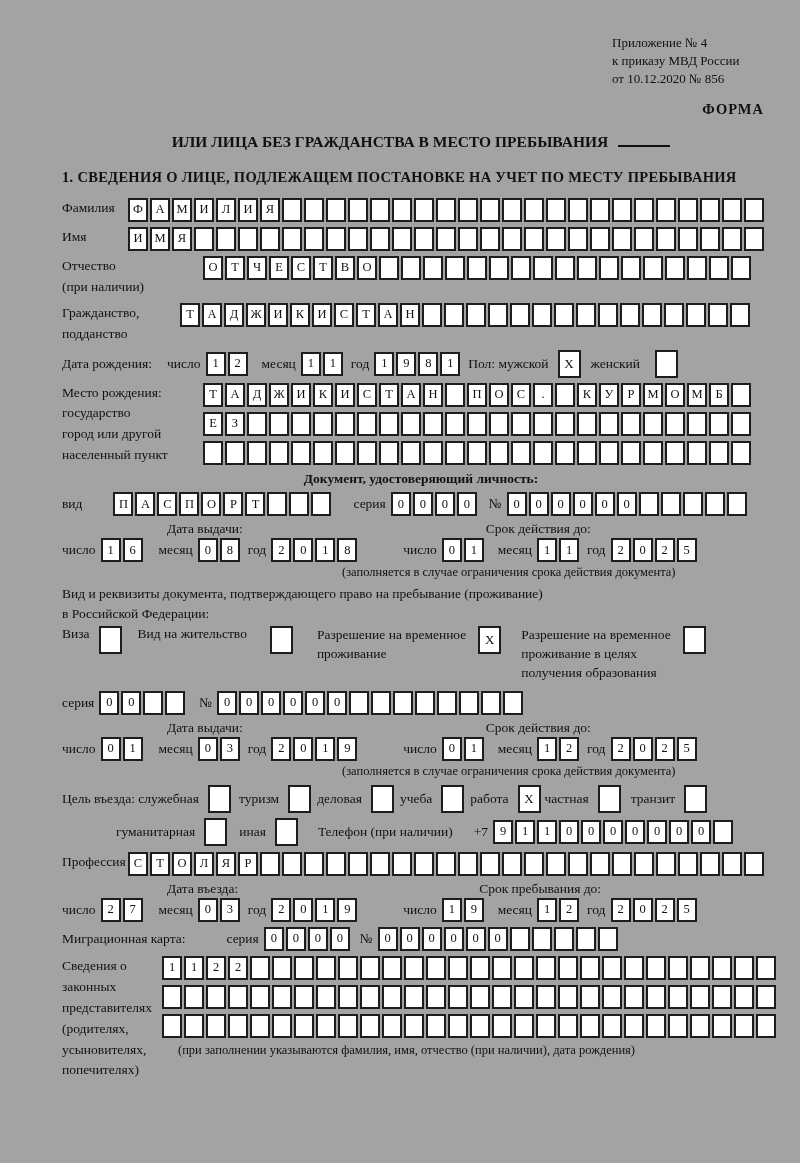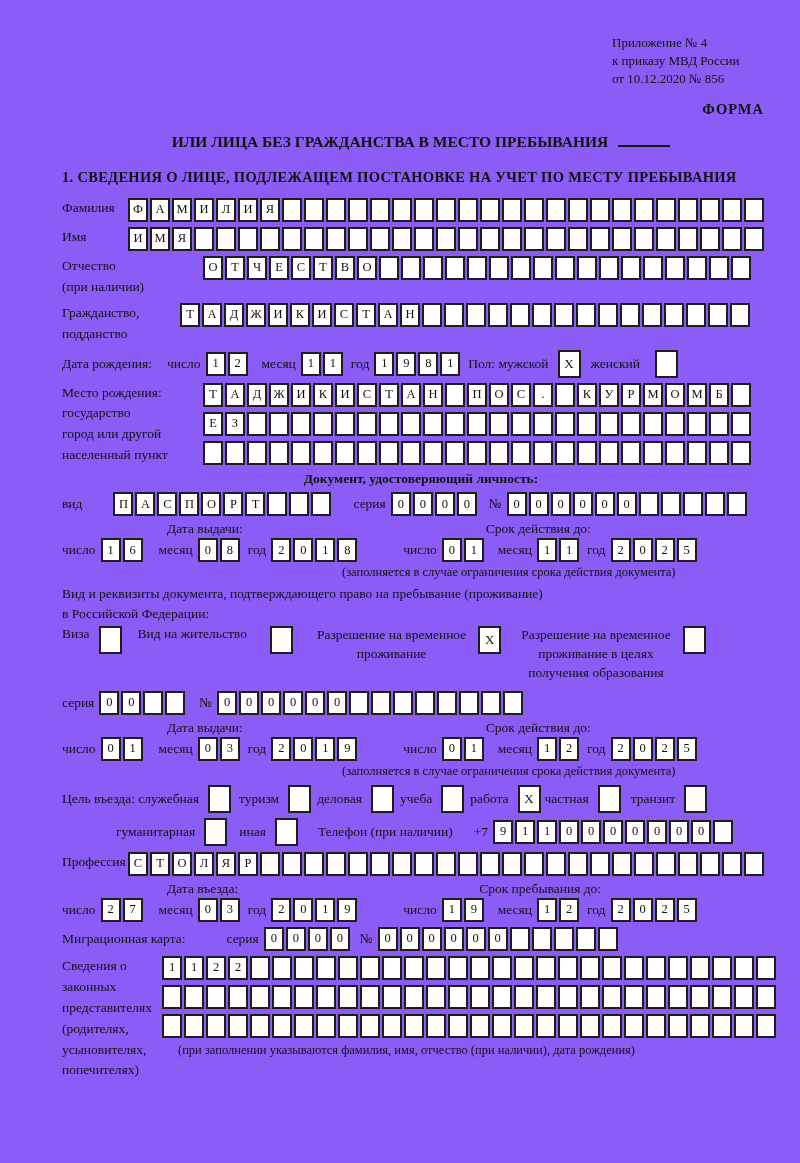--- a/index.html
+++ b/index.html
@@ -1,37 +1,37 @@
 <!DOCTYPE html>
 <html><head>
 <meta charset="utf-8">
 <style>
   html,body{margin:0;padding:0;background:#ffffff;}
   .page{
     width:800px;height:1163px;box-sizing:border-box;
     padding:34px 20px 16px 62px;
     font-family:"Liberation Serif","DejaVu Serif",serif;
-    color:#111;background:#8b5cf6;overflow:hidden;position:relative;
+    color:#111;background:#a3a3a3;overflow:hidden;position:relative;
   }
   .top-right{margin-left:550px;font-size:13px;line-height:1.4;}
   .top-right .sub{margin-top:5px;}
   .forma{text-align:right;font-weight:bold;font-size:14.5px;margin-top:12px;padding-right:16px;letter-spacing:1px;}
   .title{text-align:center;font-weight:bold;font-size:15.5px;margin-top:12px;line-height:1.5;}
   .title-underline{display:inline-block;width:52px;border-bottom:2px solid #111;margin-left:10px;}
   .section-heading{font-weight:bold;font-size:14.5px;margin-top:16px;margin-bottom:12px;letter-spacing:0.3px;}
 
   .form-row{display:flex;align-items:flex-start;margin-bottom:5px;}
   .form-row.compact{margin-bottom:1px;}
   .row-label{font-size:13.5px;line-height:1.55;flex:none;}
   .row-content{flex:1;min-width:0;}
   .cell-line{display:flex;align-items:center;margin-bottom:5px;white-space:nowrap;}
   .cell-line:last-child{margin-bottom:0;}
   .top-align .cell-line{align-items:flex-start;}
   .seg-text{font-size:13.5px;margin-right:5px;flex:none;}
-  .seg-stack{font-size:13.5px;text-align:center;line-height:1.4;margin:0 4px;flex:none;}
+  .seg-stack{font-size:13.5px;line-height:1.4;margin:0 4px;flex:none;}
   .gap{display:inline-block;flex:none;height:1px;}
   .cells-group{display:inline-flex;margin-right:4px;flex:none;}
   .cell{
     flex:none;width:16px;height:20px;border:2px solid #1d1d1d;margin-right:2px;
     display:inline-flex;align-items:center;justify-content:center;
     font-size:12.5px;background:#fff;
   }
   .checkbox{
     flex:none;width:19px;height:24px;border:2px solid #1d1d1d;margin:0 4px;
     display:inline-flex;align-items:center;justify-content:center;font-size:13px;background:#fff;

